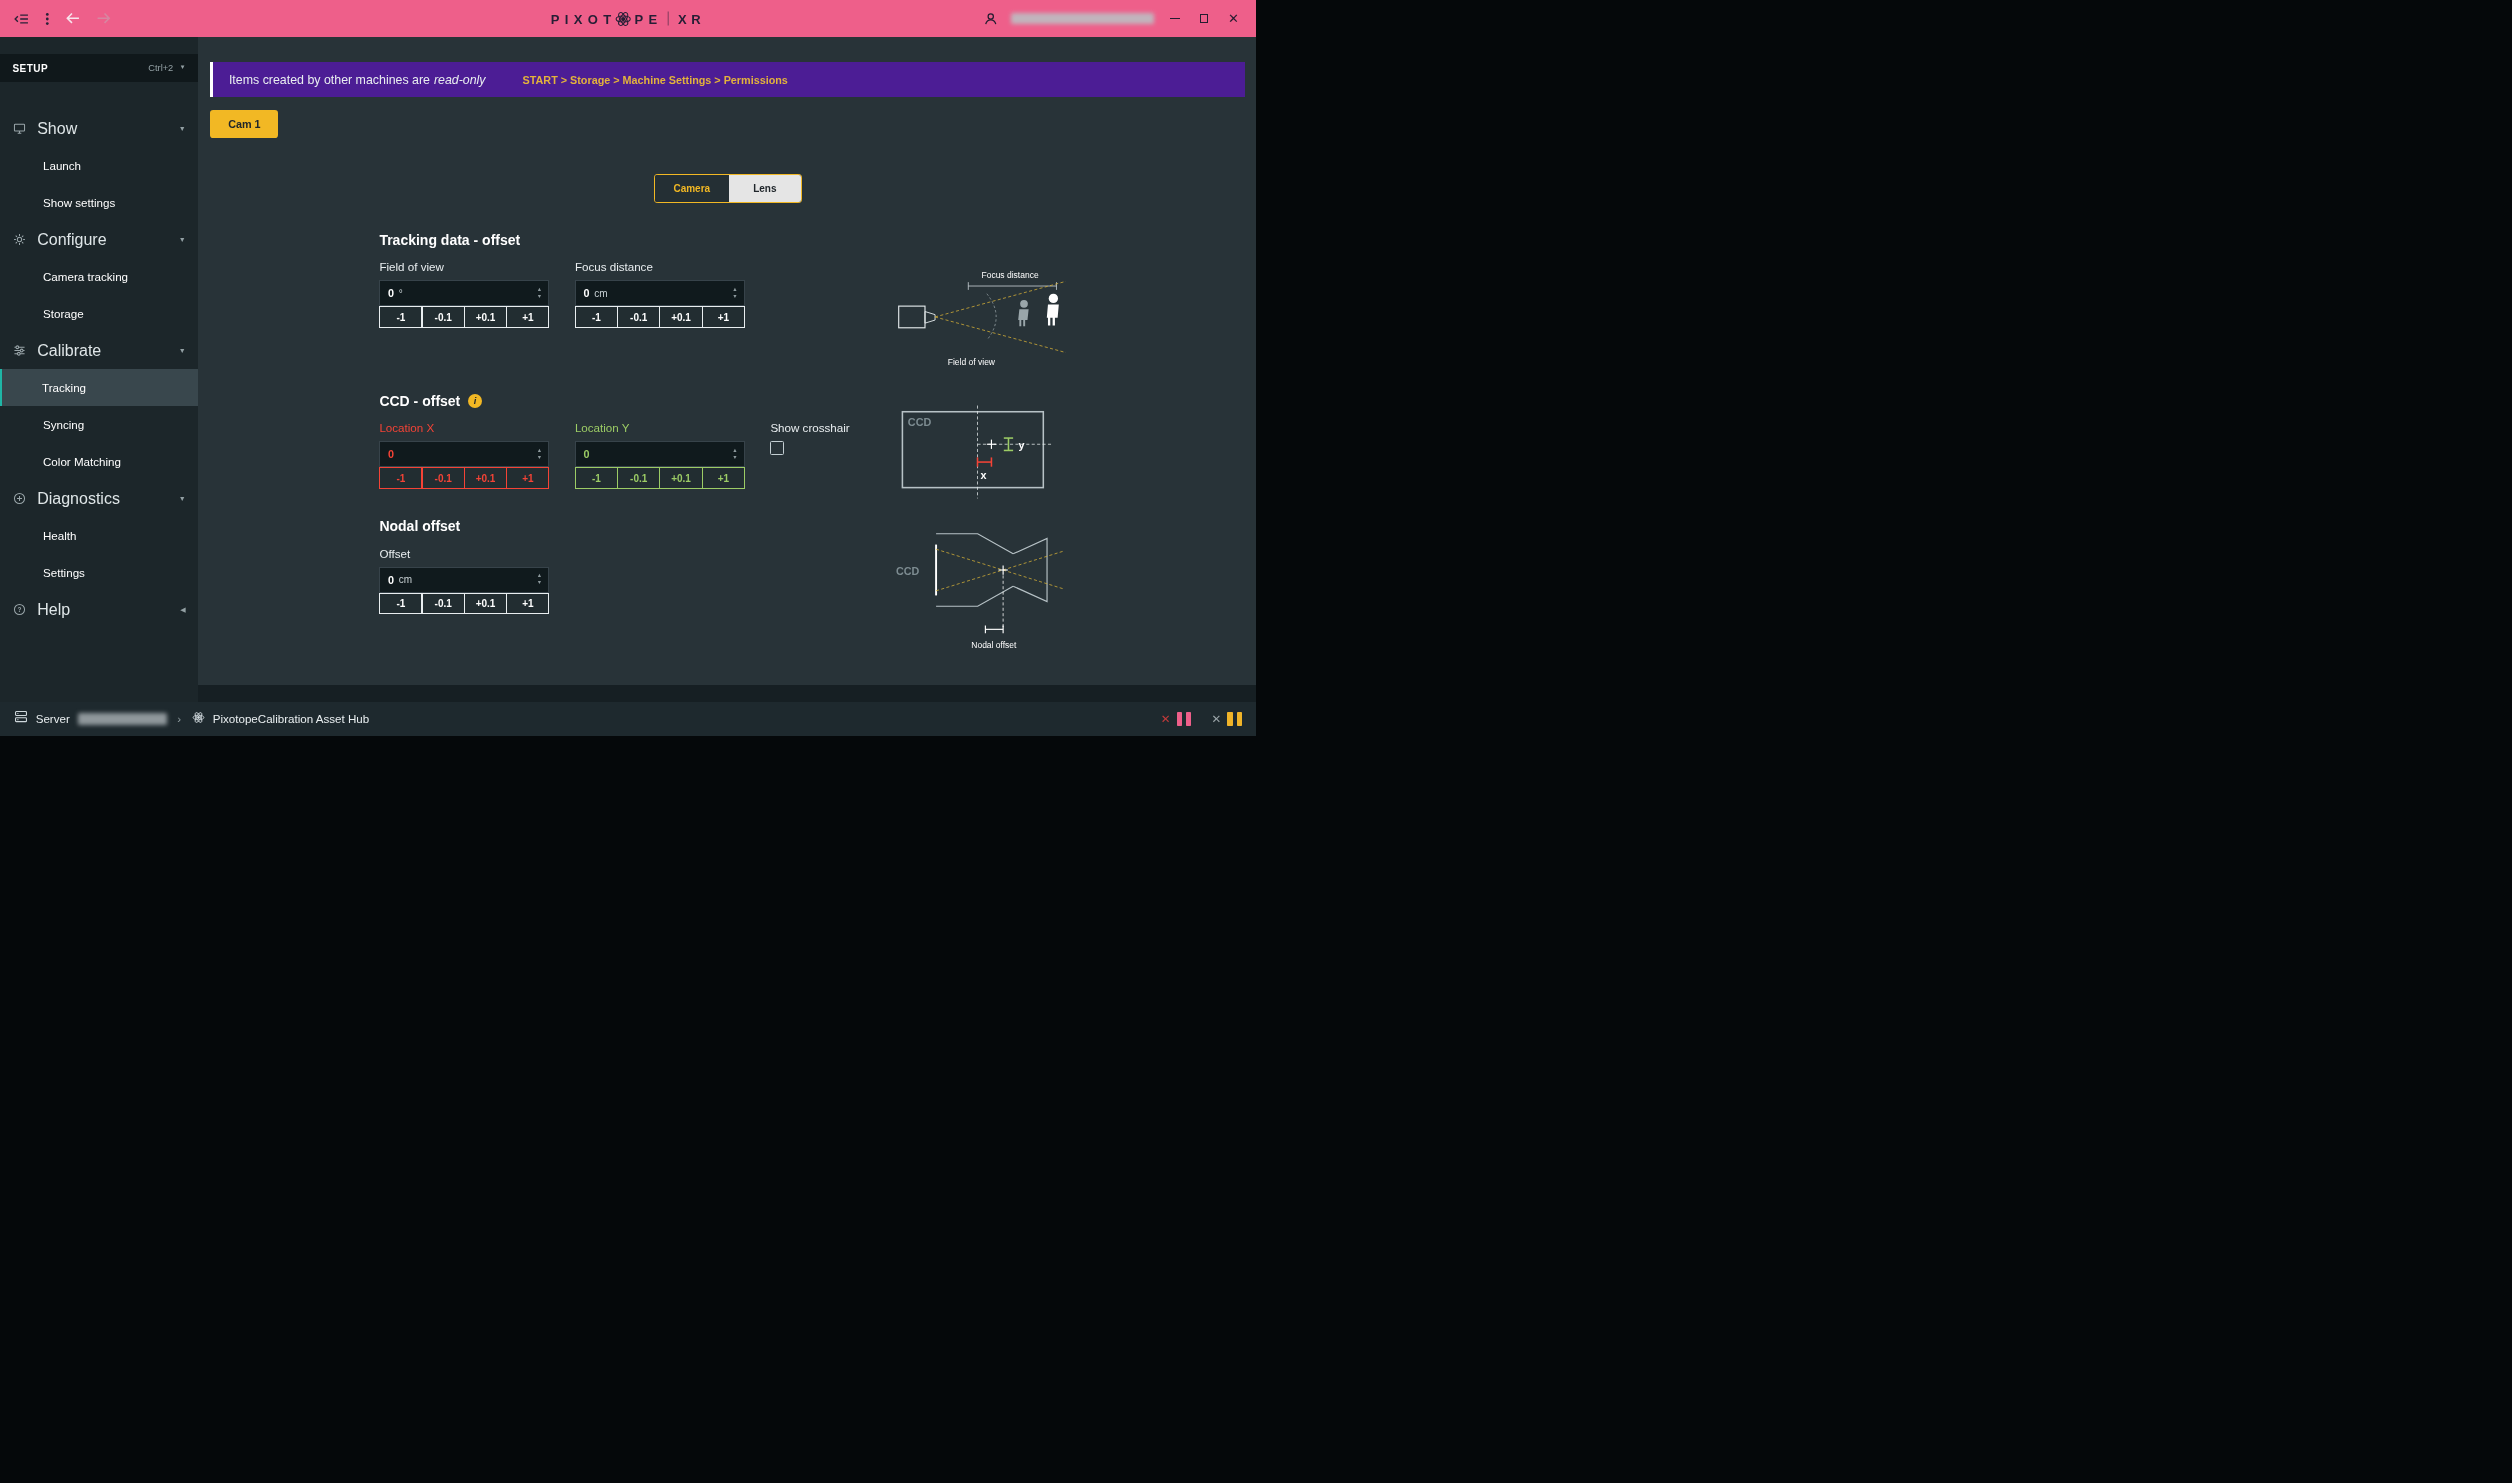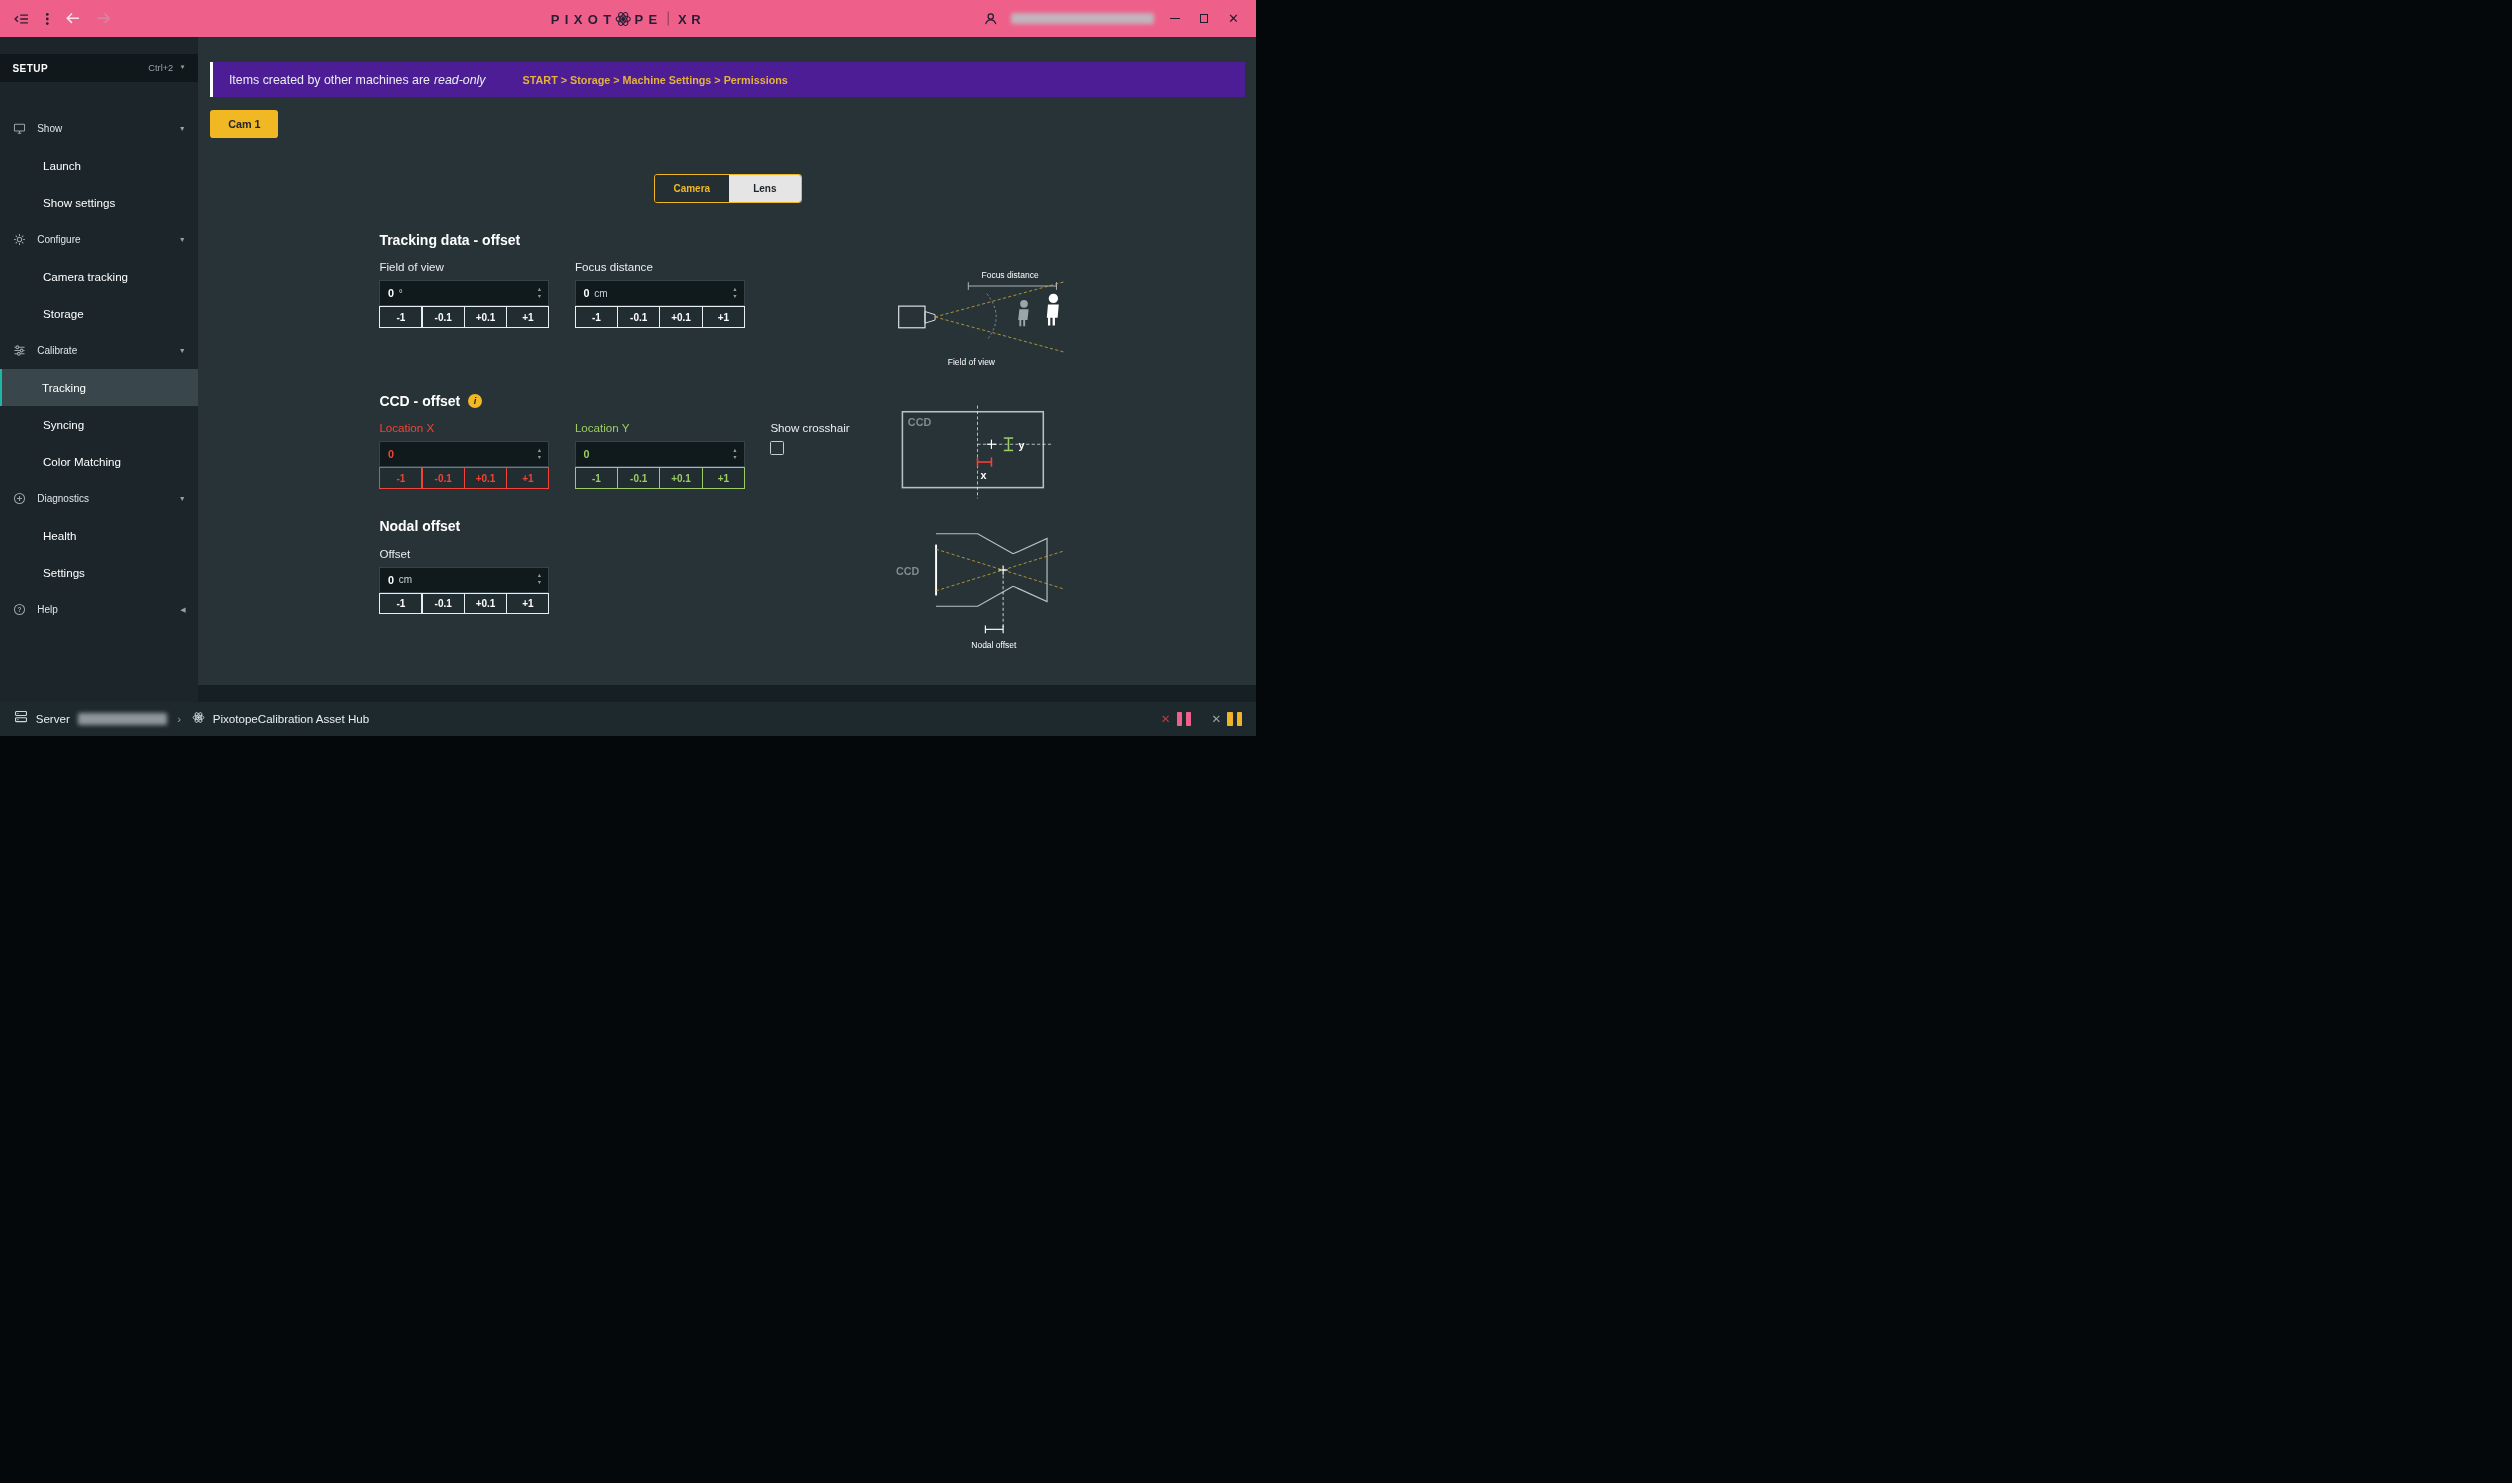--- a/index.html
+++ b/index.html
@@ -29,21 +29,21 @@
   .body-row { flex:1; display:flex; min-height:0; }
 
   
   .sidebar { width:198px; background:#1c262a; flex-shrink:0; padding-top:17px; }
   .setup-bar { height:28px; background:#10181b; display:flex; align-items:center; justify-content:space-between; padding:0 12.4px; cursor:pointer; margin-bottom:28px; }
   .setup-label { color:#ffffff; font-weight:700; font-size:10px; letter-spacing:0.5px; }
   .setup-right { display:flex; align-items:flex-start; gap:6.2px; color:#93a0a4; font-size:9.3px; }
   .chev-sm { font-size:6.2px; color:#93a0a4; }
   .nav-section { height:37px; display:flex; align-items:center; padding:0 12.4px; cursor:pointer; color:#dfe6e8; }
   .nav-icon { width:14px; height:14px; margin-right:10.8px; display:flex; align-items:center; justify-content:center; }
-  .nav-label { font-size:10px; flex:1; }
+  .nav-label { font-size:16px; flex:1; }
   .nav-chev { color:#93a0a4; font-size:7px; }
   .nav-item { height:37px; display:flex; align-items:center; padding-left:43px; font-size:11.6px; color:#ffffff; cursor:pointer; }
   .nav-item.active { background:#39474d; border-left:2.3px solid #1fb6a6; padding-left:40px; }
 
   
   .main-wrap { flex:1; display:flex; flex-direction:column; min-width:0; }
   .page { flex:1; background:#283338; position:relative; padding:0 10.8px 0 12.4px; overflow:hidden; }
   .page-strip { height:17px; background:#161f23; }
 
   .notice { margin-top:25px; height:35px; background:#4c1d95; border-left:3.1px solid #ffffff; display:flex; align-items:center; padding:0 15.5px; }

